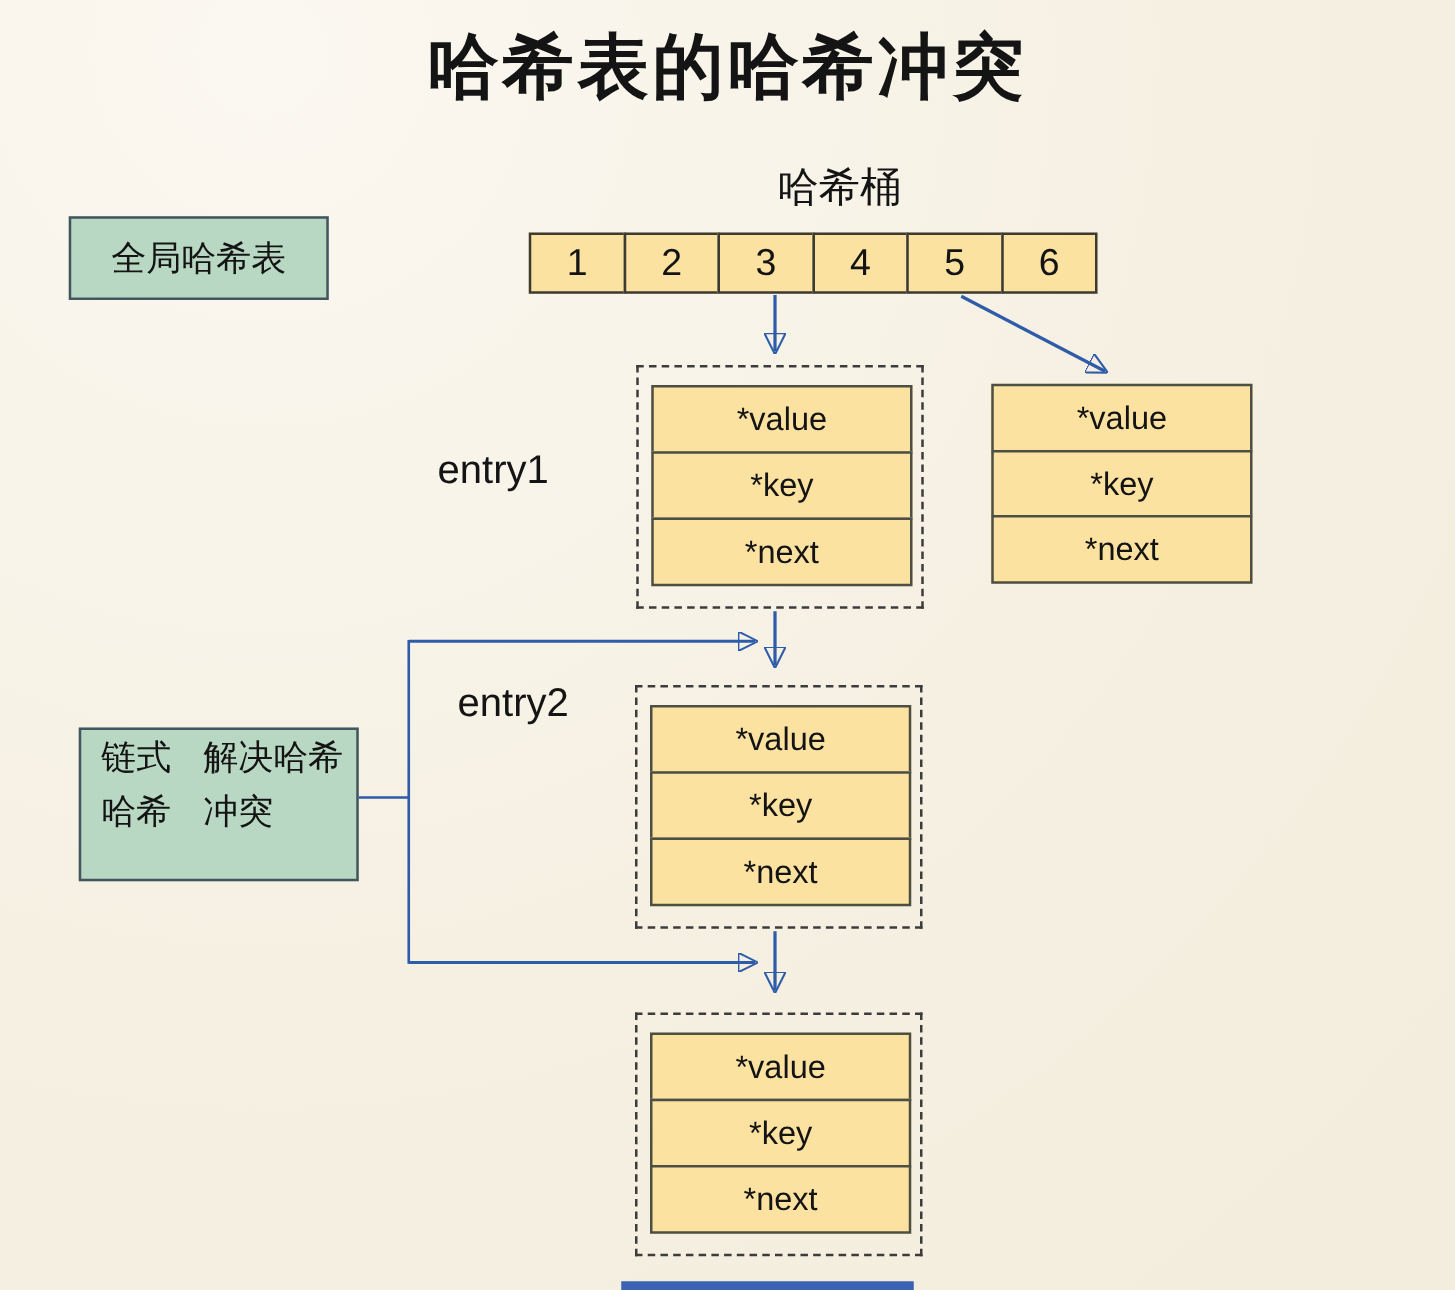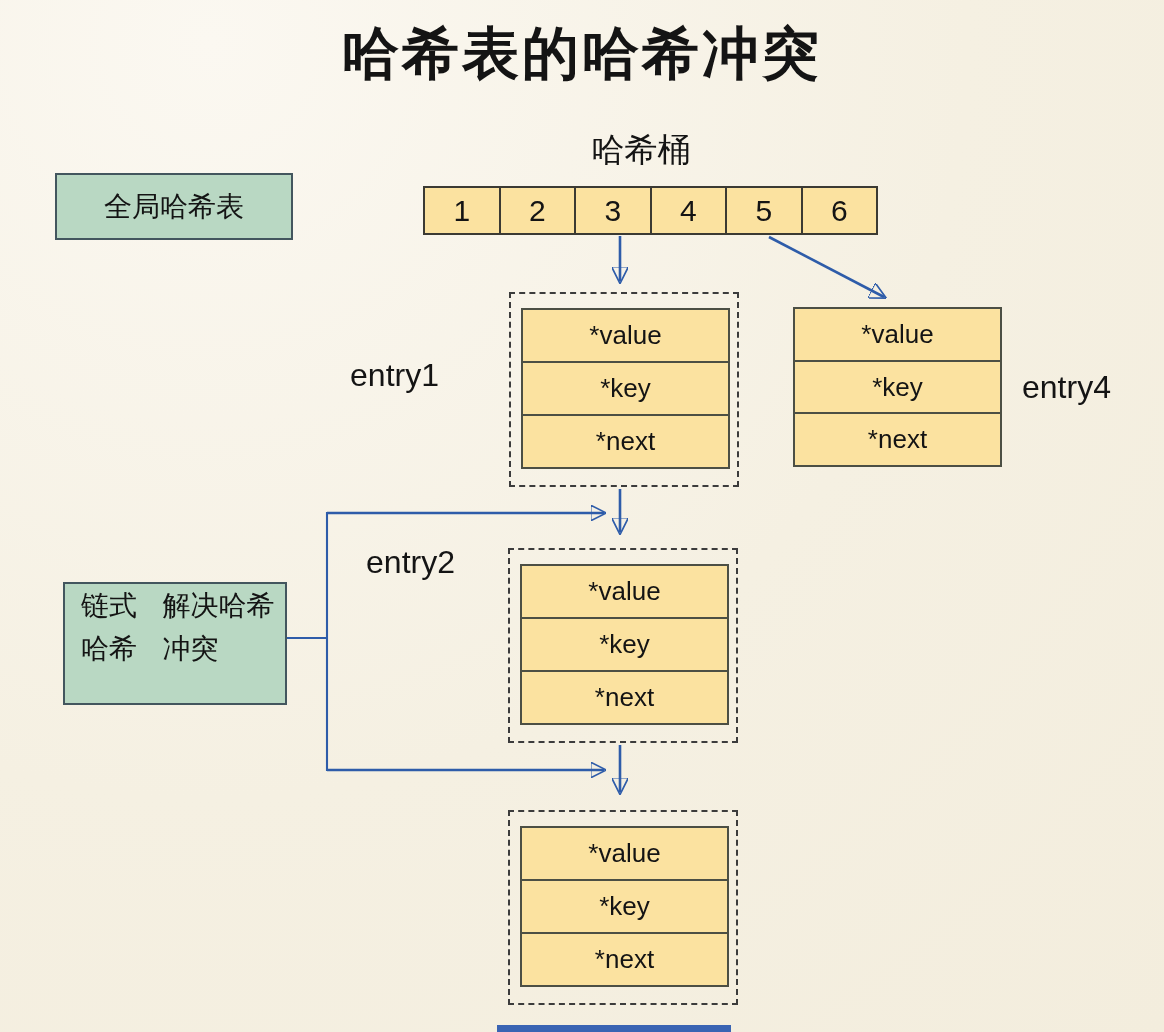--- a/index.html
+++ b/index.html
@@ -11,38 +11,38 @@
     color:#141414;
     overflow:hidden;
     text-decoration:underline;
   }
   .title{
     position:absolute;left:0;top:16px;width:100%;
     text-align:center;font-size:57px;font-weight:700;letter-spacing:3px;
   }
   .bucket-label{
     position:absolute;left:561px;top:128px;width:160px;
-    text-align:center;font-size:33px;font-weight:500;
+    text-align:right;font-size:33px;font-weight:500;
   }
   .bucket{
     position:absolute;left:423px;top:186px;width:455px;height:49px;
     display:flex;
   }
   .bucket-cell{
     flex:1;background:#fbe2a0;border:2px solid #3b3a33;
     display:flex;align-items:center;justify-content:center;
     font-size:30px;
   }
   .bucket-cell + .bucket-cell{margin-left:-2px;}
   .green-box{
     background:#b9d8c3;border:2px solid #43565e;box-sizing:border-box;
     font-size:28px;
   }
   .green-box.global{
-    position:absolute;left:55px;top:173px;width:238px;height:67px;
+    position:absolute;left:55px;top:173px;width:208px;height:67px;
     display:flex;align-items:center;justify-content:center;
   }
   .green-box.chain{
     position:absolute;left:63px;top:582px;width:224px;height:123px;
     display:flex;flex-direction:row;justify-content:center;
     padding-left:16px;line-height:1.55;
   }
   .entry-dashed{
     position:absolute;width:230px;height:195px;box-sizing:border-box;
     border:2px dashed #3c3c3c;
@@ -105,21 +105,20 @@
 
   <div class="entry-label left" style="left:304px;top:357px;">entry1</div>
   <div class="entry-dashed" style="left:509px;top:292px;">
     <div class="cells">
       <div class="cell">*value</div>
       <div class="cell">*key</div>
       <div class="cell">*next</div>
     </div>
   </div>
 
-  <div class="entry-label right" style="left:1022px;top:369px;">entry4</div>
   <div class="cells-standalone" style="left:793px;top:307px;">
     <div class="cell">*value</div>
     <div class="cell">*key</div>
     <div class="cell">*next</div>
   </div>
 
   <div class="entry-label left" style="left:320px;top:544px;">entry2</div>
   <div class="entry-dashed" style="left:508px;top:548px;">
     <div class="cells">
       <div class="cell">*value</div>

